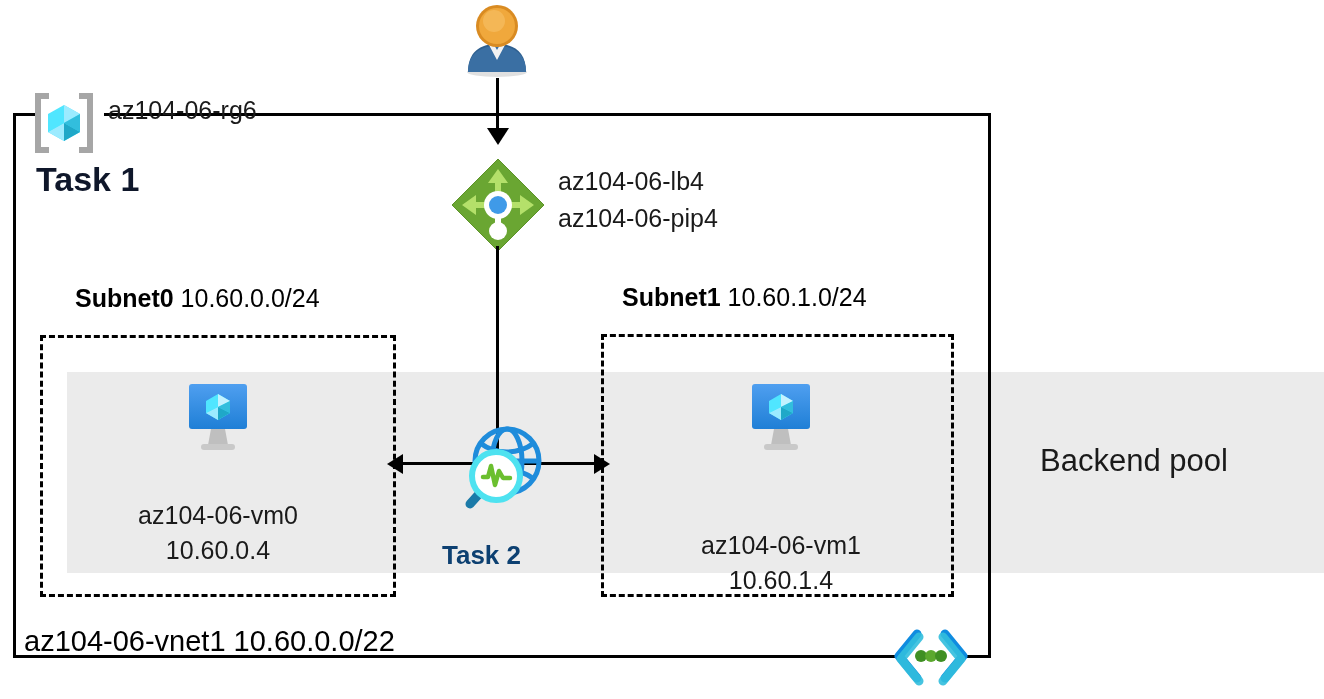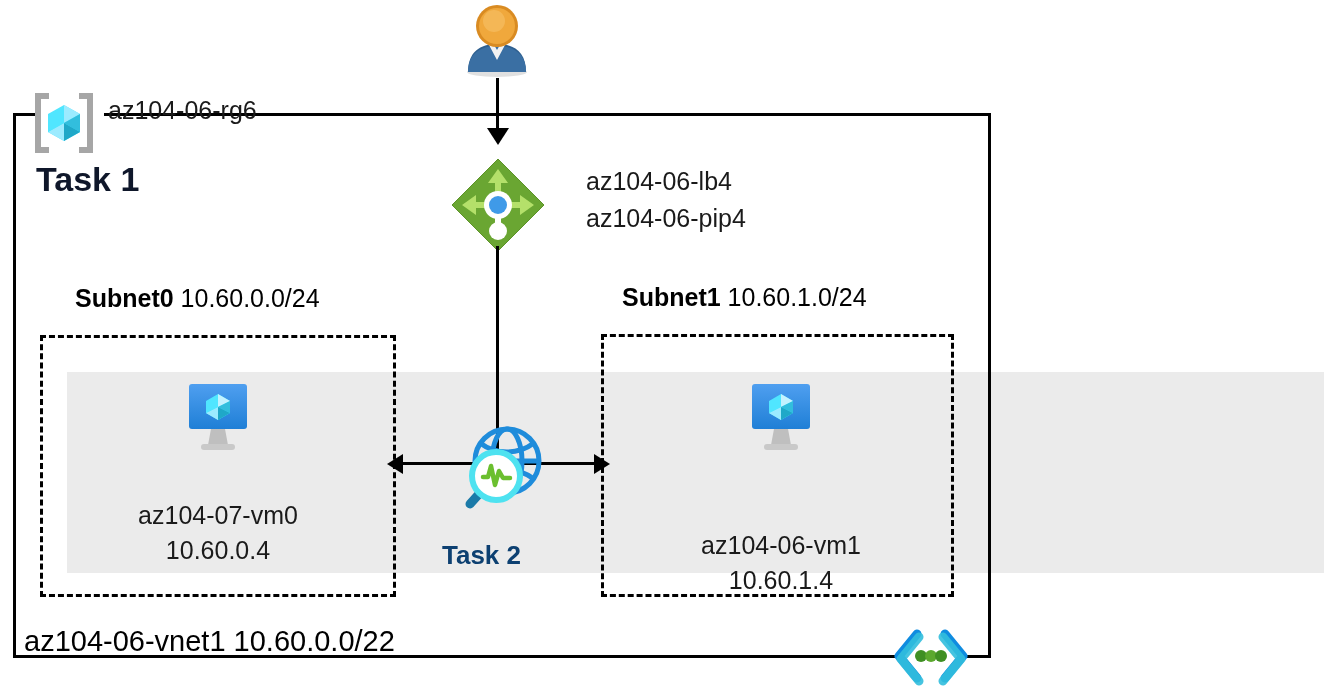--- a/index.html
+++ b/index.html
@@ -77,21 +77,20 @@
   }
 
   
   #lb-icon { left: 448px; top: 155px; width: 100px; height: 100px; }
   #lb-labels {
     left: 558px; top: 163px;
     font-size: 25px;
     color: #1a1a1a;
     line-height: 37px;
     white-space: nowrap;
-    margin-left: 28px;
   }
 
   
   #lb-down-line { left: 496px; top: 246px; width: 3px; height: 222px; background:#000; }
 
   
   .subnet-box {
     border: 3px dashed #000000;
     box-sizing: border-box;
   }
@@ -157,20 +156,21 @@
   }
   
   #vnet-icon { left: 893px; top: 626px; width: 76px; height: 60px; }
 </style>
 </head>
 <body>
 
 <div id="canvas">
 
   <div id="backend-band" class="abs"></div>
+  <div id="backend-pool-label" class="abs">Backend pool</div>
 
   <div id="rg-left" class="abs rg-edge"></div>
   <div id="rg-top-a" class="abs rg-edge"></div>
   <div id="rg-top-b" class="abs rg-edge"></div>
   <div id="rg-right" class="abs rg-edge"></div>
   <div id="rg-bottom-a" class="abs rg-edge"></div>
   <div id="rg-bottom-b" class="abs rg-edge"></div>
 
   <div id="rg-icon" class="abs">
     <svg width="62" height="62" viewBox="0 0 62 62">
@@ -239,21 +239,21 @@
       <rect x="24" y="62" width="34" height="6" rx="3" fill="#c9c9c9"></rect>
       <polygon points="41,12 53,19 53,31 41,38 29,31 29,19" fill="#50e6ff"></polygon>
       <polygon points="41,12 53,19 41,25" fill="#c3f2ff"></polygon>
       <polygon points="41,25 53,19 53,31" fill="#32bedd"></polygon>
       <polygon points="41,25 53,31 41,38" fill="#1fa8c8"></polygon>
       <polygon points="41,25 41,38 29,31" fill="#9cebff"></polygon>
       <polygon points="41,25 29,31 29,19" fill="#50e6ff"></polygon>
     </svg>
   </div>
   <div id="vm0-label" class="abs vm-label">
-    <div>az104-07-vm0</div>
+    <div>az104-06-vm0</div>
     <div>10.60.0.4</div>
   </div>
 
   <div id="subnet1-box" class="abs subnet-box"></div>
   <div id="subnet1-title" class="abs subnet-title">
     <b>Subnet1</b><span>&nbsp;</span><span>10.60.1.0/24</span>
   </div>
   <div id="vm1-icon" class="abs vm-icon">
     <svg width="82" height="74" viewBox="0 0 82 74">
       <defs>

